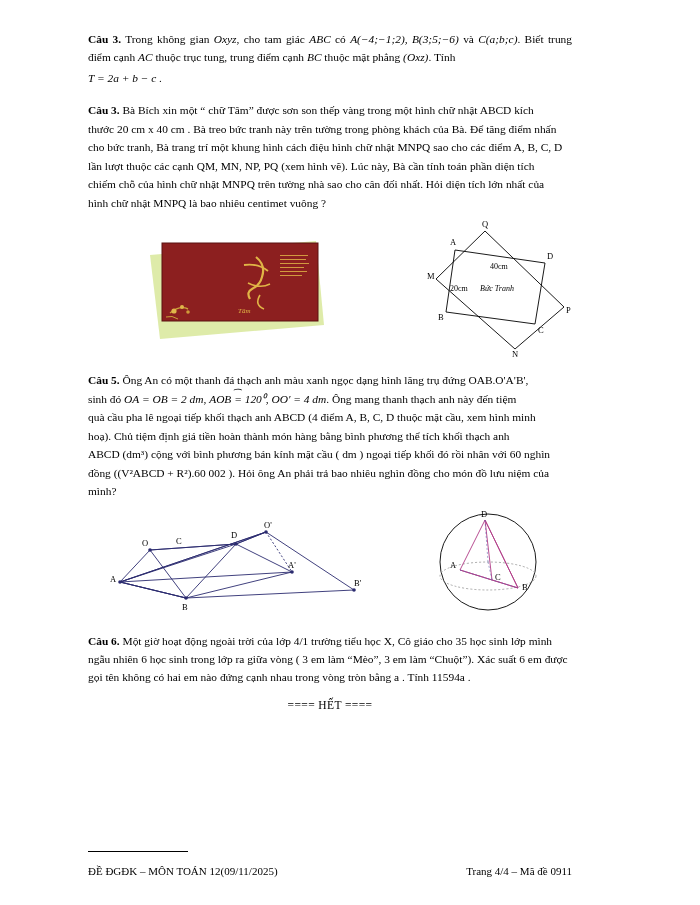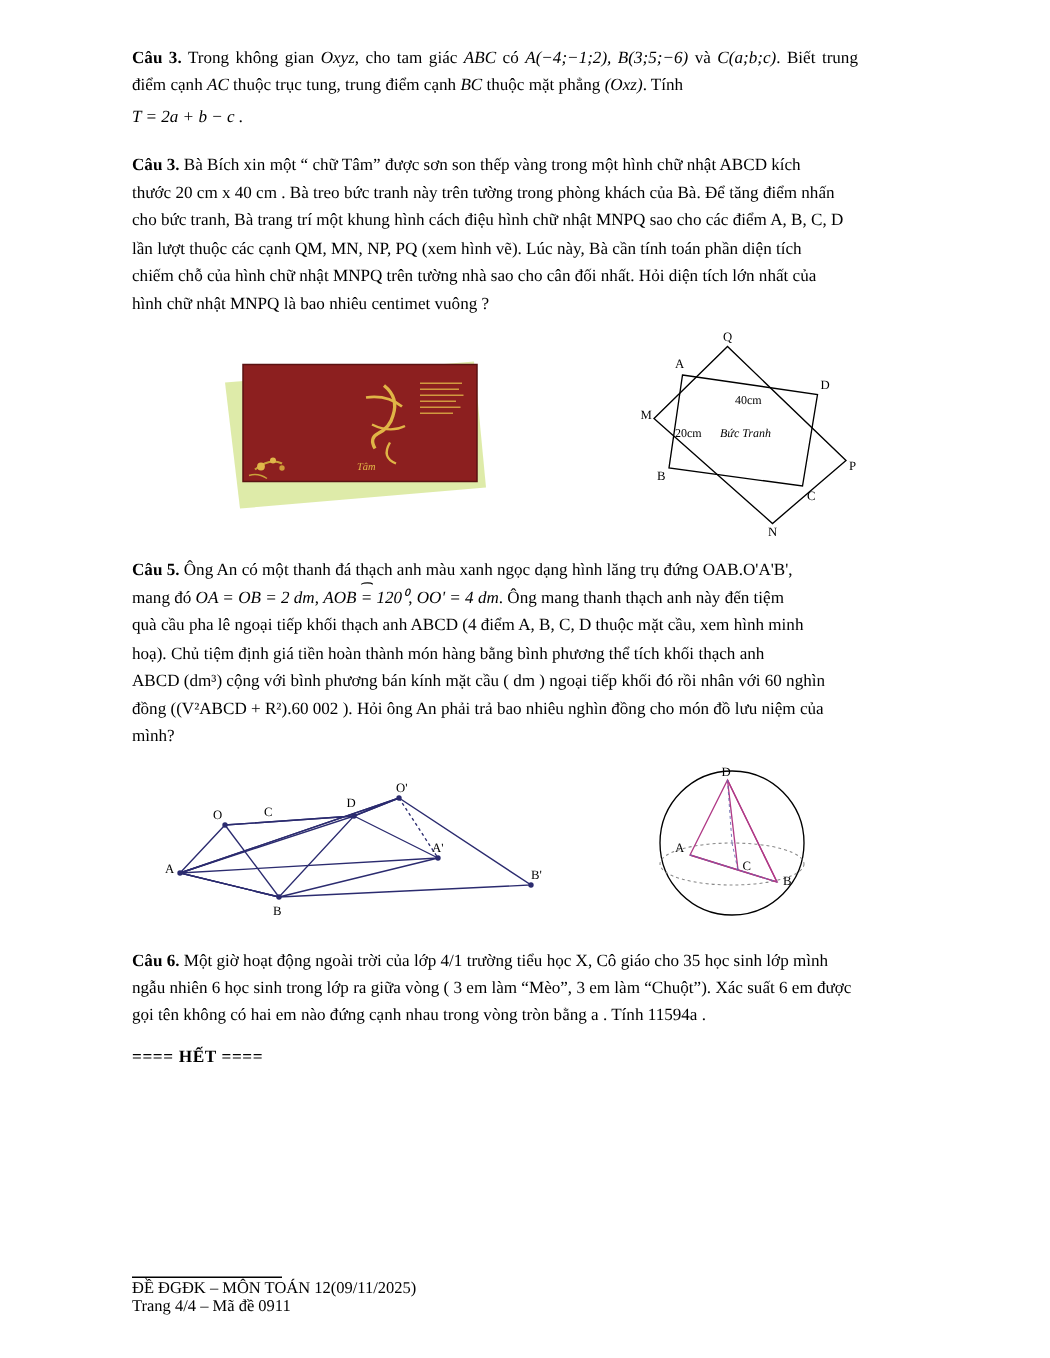--- a/index.html
+++ b/index.html
@@ -53,25 +53,25 @@
   }
   .footer {
     position: absolute;
     left: 88px;
     right: 88px;
     bottom: 28px;
     font-size: 11px;
     display: flex;
     justify-content: space-between;
     align-items: baseline;
-    flex-direction: column;
   }
   .het {
+    text-align: center;
     font-size: 11.5px;
-    font-weight: bold;
+    font-weight: normal;
     letter-spacing: 0.4px;
     margin: 12px 0 0 0;
   }
   .ovl { position: relative; display: inline-block; }
   .ovl::before {
     content: "⌢";
     position: absolute;
     top: -0.62em;
     left: 50%;
     transform: translateX(-50%) scaleX(1.5);
@@ -155,21 +155,21 @@
         <text x="362" y="70" font-size="8">20cm</text>
         <text x="392" y="70" font-size="8" font-style="italic">Bức Tranh</text>
       </g>
     </svg>
   </div>
 
   <div class="q">
     <span class="qlabel">Câu 5.</span>
     <span>Ông An có một thanh đá thạch anh màu xanh ngọc dạng hình lăng trụ đứng OAB.O'A'B',</span>
     <div>
-      <span>mang đó </span><span class="mi">OA = OB = 2 dm</span><span>, </span><span class="ovl mi">AOB = 120⁰</span><span>, </span><span class="mi">OO' = 4 dm</span><span>. Ông mang thanh thạch anh này đến tiệm</span>
+      <span>sinh đó </span><span class="mi">OA = OB = 2 dm</span><span>, </span><span class="ovl mi">AOB = 120⁰</span><span>, </span><span class="mi">OO' = 4 dm</span><span>. Ông mang thanh thạch anh này đến tiệm</span>
     </div>
     <div>quà cầu pha lê ngoại tiếp khối thạch anh ABCD (4 điểm A, B, C, D thuộc mặt cầu, xem hình minh</div>
     <div>hoạ). Chủ tiệm định giá tiền hoàn thành món hàng bằng bình phương thể tích khối thạch anh</div>
     <div>ABCD (dm³) cộng với bình phương bán kính mặt cầu ( dm ) ngoại tiếp khối đó rồi nhân với 60 nghìn</div>
     <div>đồng ((V²ABCD + R²).60 002 ). Hỏi ông An phải trả bao nhiêu nghìn đồng cho món đồ lưu niệm của</div>
     <div>mình?</div>
   </div>
 
   <div class="figwrap fig-row-2">
     <svg width="524" height="110" viewBox="0 0 524 110">

